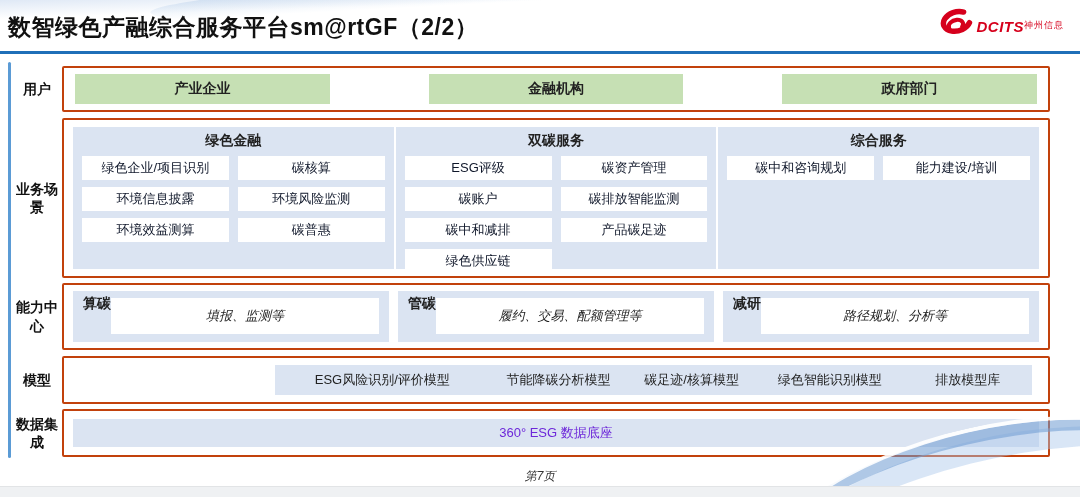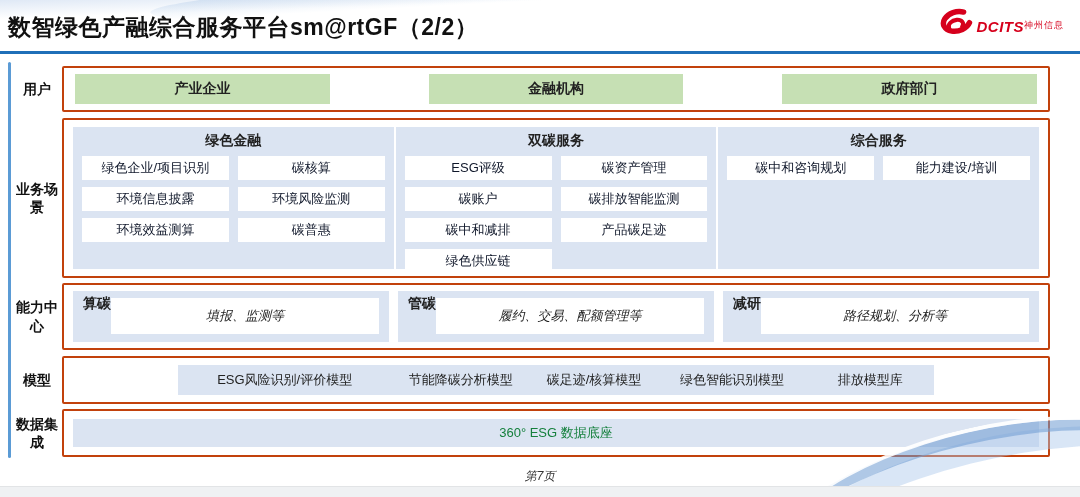--- a/index.html
+++ b/index.html
@@ -57,33 +57,33 @@
     font-size:13px;color:#0f172a;white-space:nowrap;}
 
   
   .caps-box{display:flex;gap:9px;padding:6px 9px;}
   .cpanel{flex:1;background:#dbe4f2;padding:4px 10px 8px;box-sizing:border-box;display:flex;flex-direction:row;}
   .cp-title{text-align:center;font-weight:bold;font-size:14px;color:#222;}
   .cp-desc{background:#fff;margin-top:3px;flex:1;min-height:23px;display:flex;align-items:center;
     justify-content:center;font-style:italic;font-size:13px;color:#222;}
 
   
-  .models-box{display:flex;align-items:center;justify-content:center;padding:0 16px;}
+  .models-box{display:flex;align-items:center;justify-content:flex-end;padding:0 16px;}
   .mbox{background:#dbe4f2;height:30px;display:flex;align-items:center;justify-content:center;
     font-size:13px;color:#222;white-space:nowrap;box-sizing:border-box;}
   .mbox:nth-child(1){width:22.5%;}
   .mbox:nth-child(2){width:14.5%;}
   .mbox:nth-child(3){width:13.5%;}
   .mbox:nth-child(4){width:15.5%;}
   .mbox:nth-child(5){width:13.5%;}
 
   
   .data-box{display:flex;padding:8px 9px;}
   .dbox{flex:1;background:#dbe4f2;display:flex;align-items:center;justify-content:center;
-    font-size:13px;color:#15803d;}
+    font-size:13px;color:#6d28d9;}
 
   
   .page-num{position:absolute;left:0;top:468px;width:1080px;text-align:center;
     font-size:12px;font-style:italic;color:#333;}
 </style>
 </head>
 <body>
 
 <div class="swoosh-tl"></div>
 <div class="swoosh-tl2"></div>

